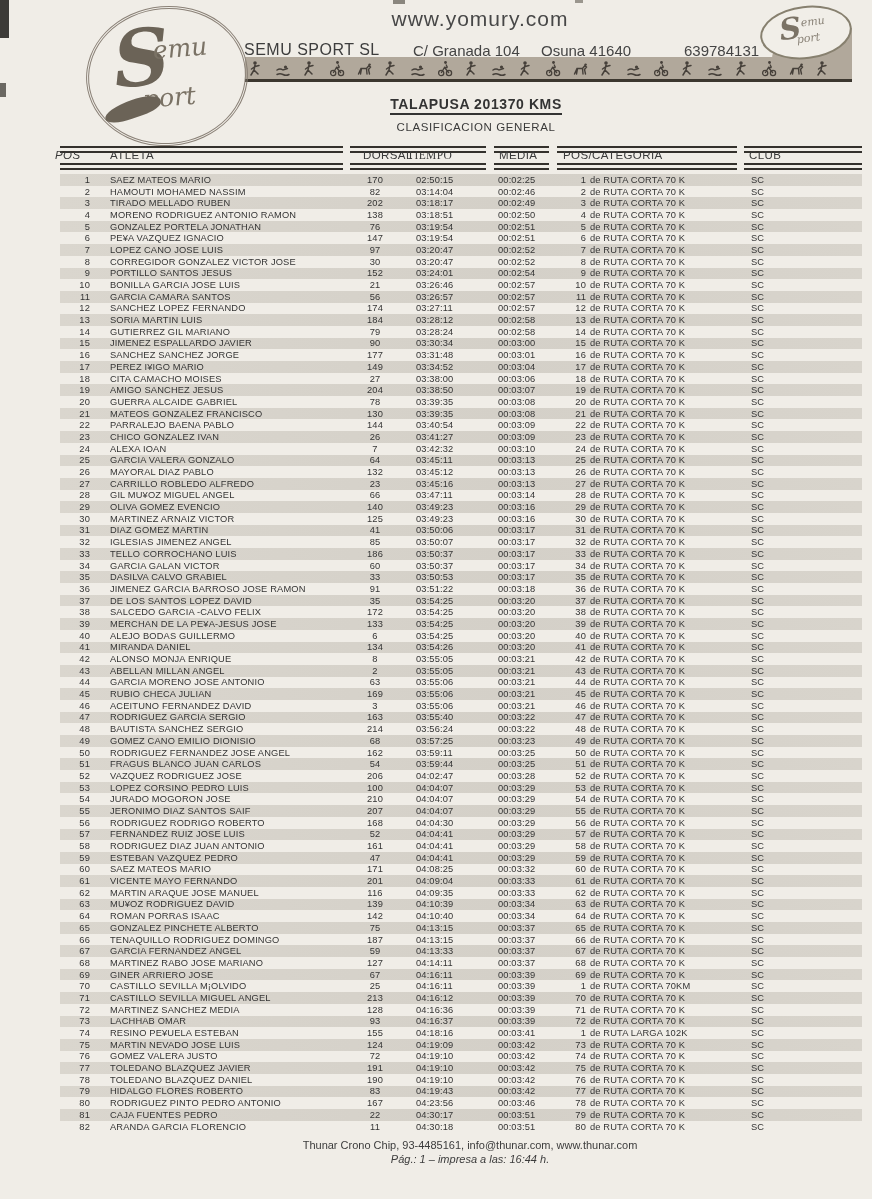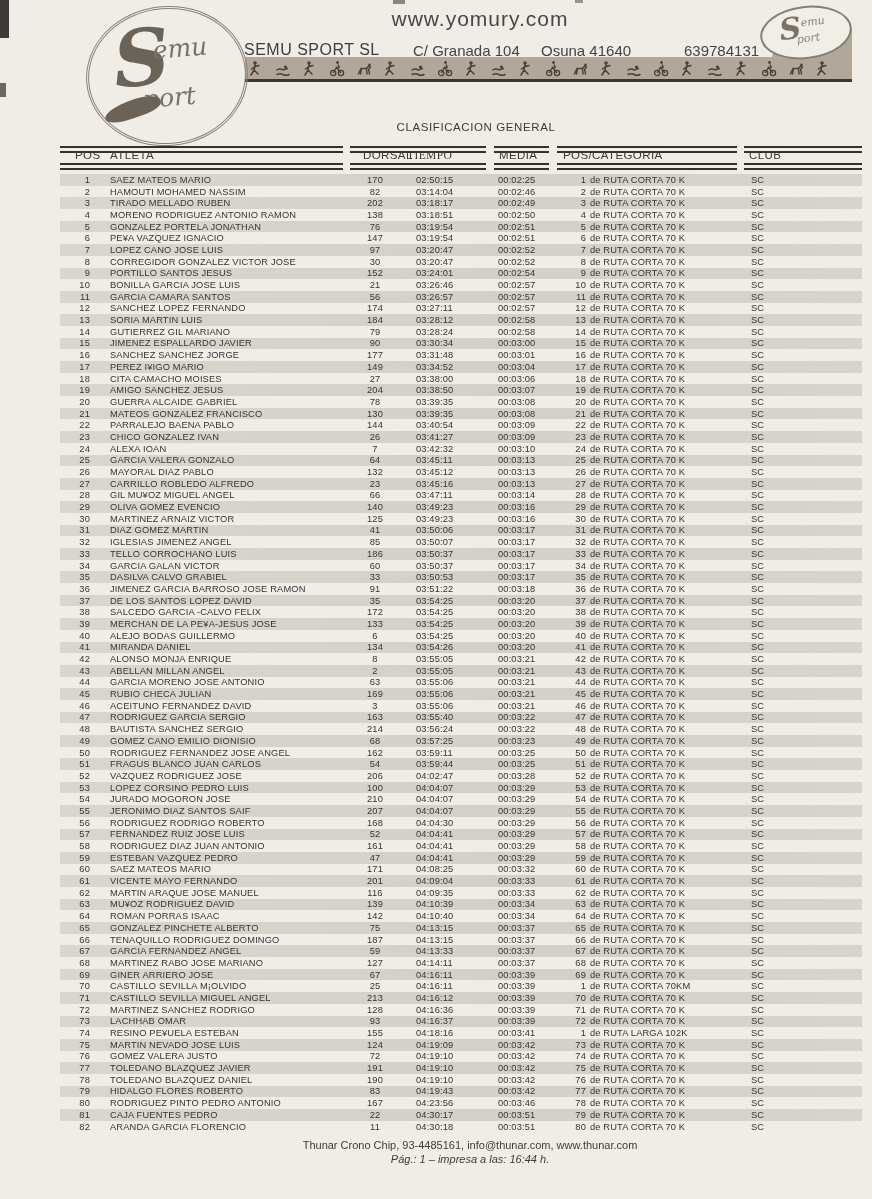--- a/index.html
+++ b/index.html
@@ -59,21 +59,21 @@
     border-bottom:2px solid #333;padding-bottom:1px;}
   .subtitle{position:absolute;left:90px;top:121px;width:772px;text-align:center;
     font-size:11.5px;letter-spacing:.6px;color:#3a3a3a;}
 
   
   .dbl{position:absolute;height:3px;border-top:2px solid #34312c;border-bottom:2px solid #34312c;}
   .r1{top:146px;} .r2{top:163px;}
   .sA{left:60px;width:283px;} .sB{left:350px;width:136px;} .sC{left:494px;width:55px;}
   .sD{left:557px;width:180px;} .sE{left:744px;width:118px;}
   .th{position:absolute;top:149px;font-size:11.5px;letter-spacing:.4px;color:#3a3a3a;}
-  .thPos{left:75px;} .thAtl{left:110px;} .thDor{left:363px;} .thTie{left:407px;font-family:Liberation Serif, serif;}
+  .thPos{left:55px;font-style:italic;} .thAtl{left:110px;} .thDor{left:363px;} .thTie{left:407px;font-family:Liberation Serif, serif;}
   .thMed{left:499px;} .thCat{left:563px;} .thClu{left:749px;}
 
   
   .rows{position:absolute;left:60px;top:174px;width:802px;}
   .row{display:flex;align-items:center;height:11.7px;font-size:9.3px;
     letter-spacing:.15px;color:#343434;white-space:nowrap;}
   .row.shade{background:linear-gradient(90deg,#dad6ce 0%,#d4d0c8 55%,#d8d4cc 100%);}
   .c-pos{width:30px;text-align:right;flex:none;}
   .c-name{width:240px;margin-left:20px;overflow:hidden;flex:none;}
   .c-dorsal{width:50px;text-align:center;flex:none;}
@@ -159,20 +159,23 @@
     <span class="w2">port</span>
     <span class="blob"></span>
   </div>
 
   <div class="logo-small">
     <span class="big-s">S</span>
     <span class="w1">emu</span>
     <span class="w2">port</span>
   </div>
 
+  <div class="title">
+    <span>TALAPUSA 201370 KMS</span>
+  </div>
   <div class="subtitle">CLASIFICACION GENERAL</div>
 
   <div class="dbl r1 sA"></div>
   <div class="dbl r1 sB"></div>
   <div class="dbl r1 sC"></div>
   <div class="dbl r1 sD"></div>
   <div class="dbl r1 sE"></div>
   <div class="dbl r2 sA"></div>
   <div class="dbl r2 sB"></div>
   <div class="dbl r2 sC"></div>
@@ -1035,21 +1038,21 @@
         <span class="c-tiempo">04:16:12</span>
         <span class="c-media">00:03:39</span>
         <span class="c-poscat">
           <span class="catnum">70</span>
           <span class="">de RUTA CORTA 70 K</span>
         </span>
         <span class="c-club">SC</span>
       </div>
       <div class="row">
         <span class="c-pos">72</span>
-        <span class="c-name">MARTINEZ SANCHEZ RODRIGO</span>
+        <span class="c-name">MARTINEZ SANCHEZ MEDIA</span>
         <span class="c-dorsal">128</span>
         <span class="c-tiempo">04:16:36</span>
         <span class="c-media">00:03:39</span>
         <span class="c-poscat">
           <span class="catnum">71</span>
           <span class="">de RUTA CORTA 70 K</span>
         </span>
         <span class="c-club">SC</span>
       </div>
       <div class="row shade">

